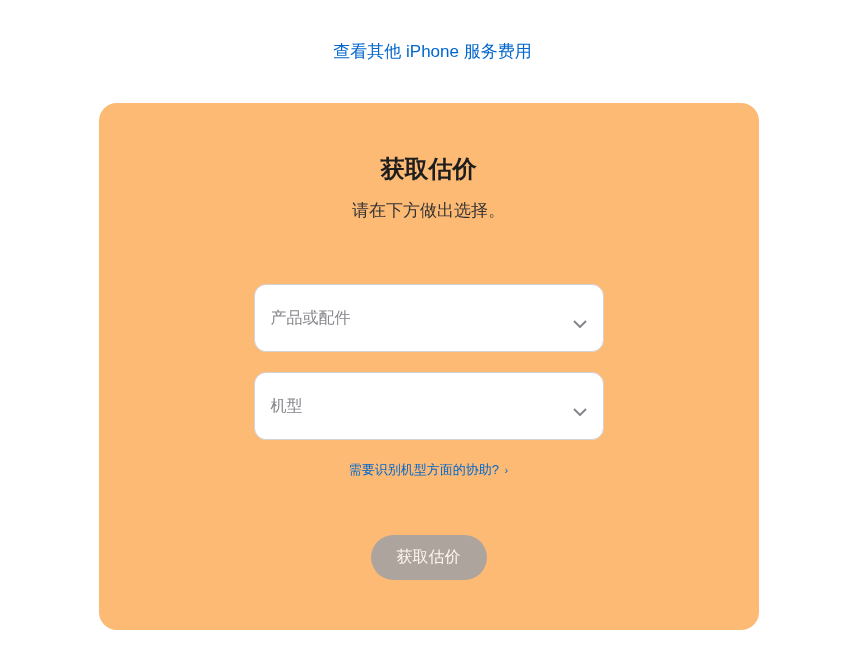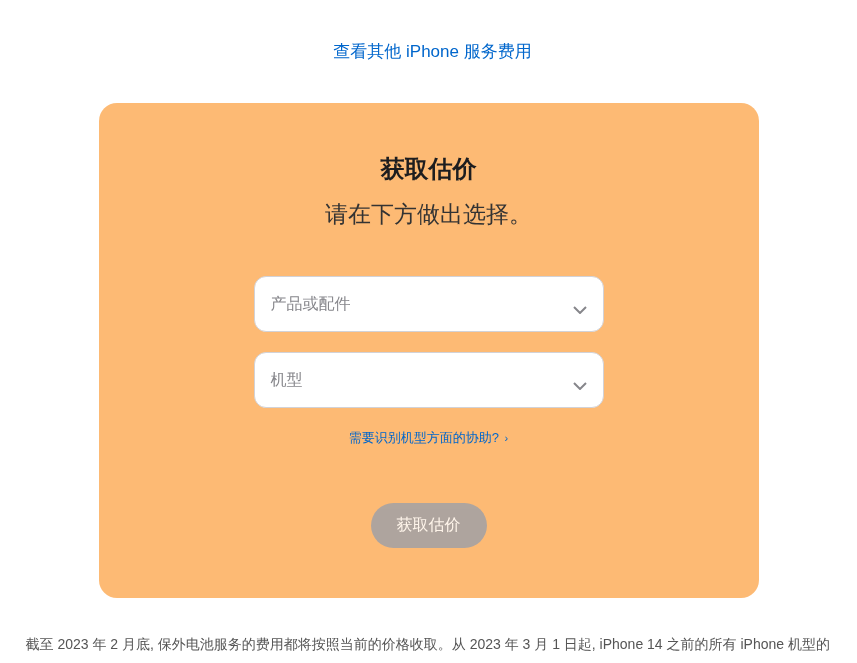--- a/index.html
+++ b/index.html
@@ -36,32 +36,32 @@
       padding: 50px 60px 50px 60px;
       text-align: center;
     }
     .card-title {
       font-size: 24px;
       font-weight: 600;
       color: #1d1d1f;
       margin-bottom: 14px;
     }
     .card-subtitle {
-      font-size: 23px;
+      font-size: 17px;
       color: #333333;
-      margin-bottom: 46px;
+      margin-bottom: 62px;
     }
     .select-wrapper {
       position: relative;
       width: 350px;
       margin: 0 auto 20px auto;
     }
     .select-box {
       width: 100%;
-      height: 56px;
+      height: 68px;
       background: #ffffff;
       border: 1px solid #d2d2d7;
       border-radius: 12px;
       padding: 0 40px 0 16px;
       font-size: 16px;
       color: #86868b;
       text-align: left;
       display: flex;
       align-items: center;
       cursor: pointer;

